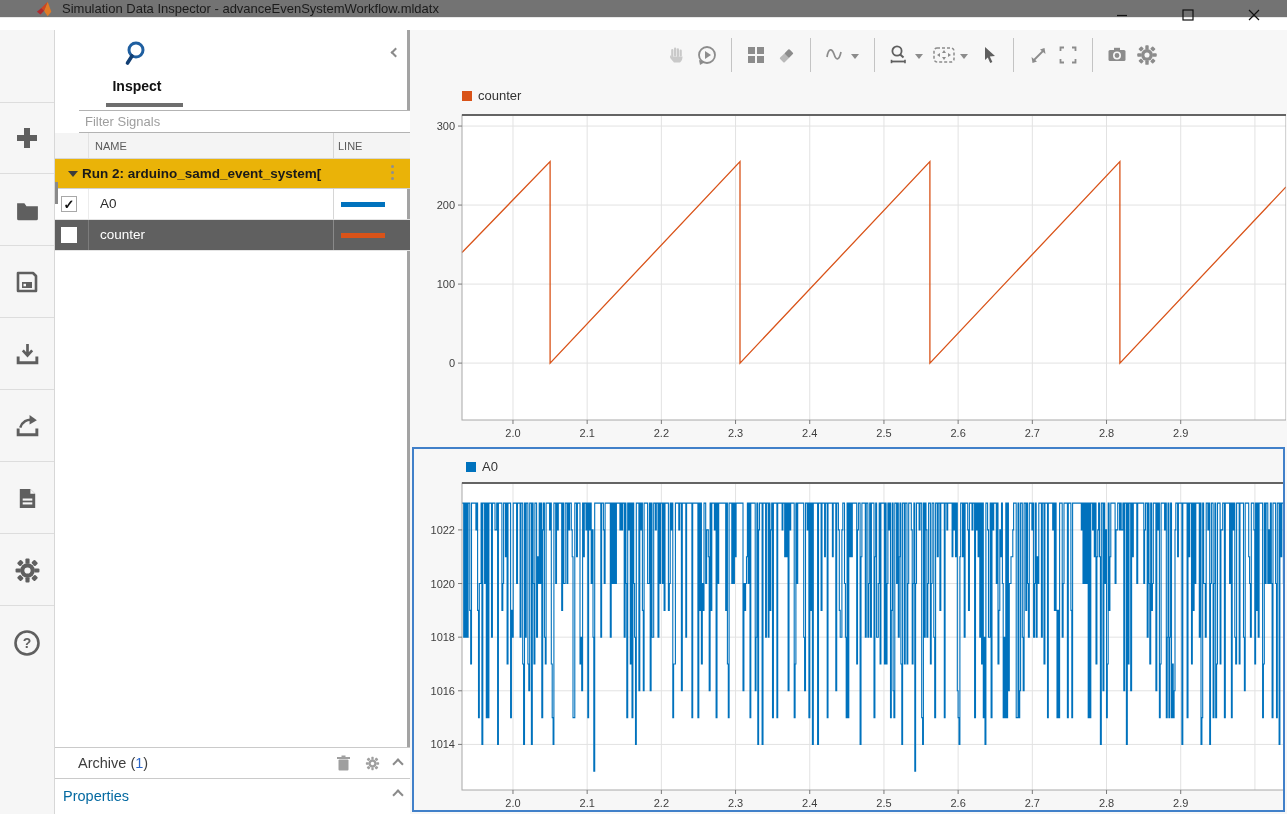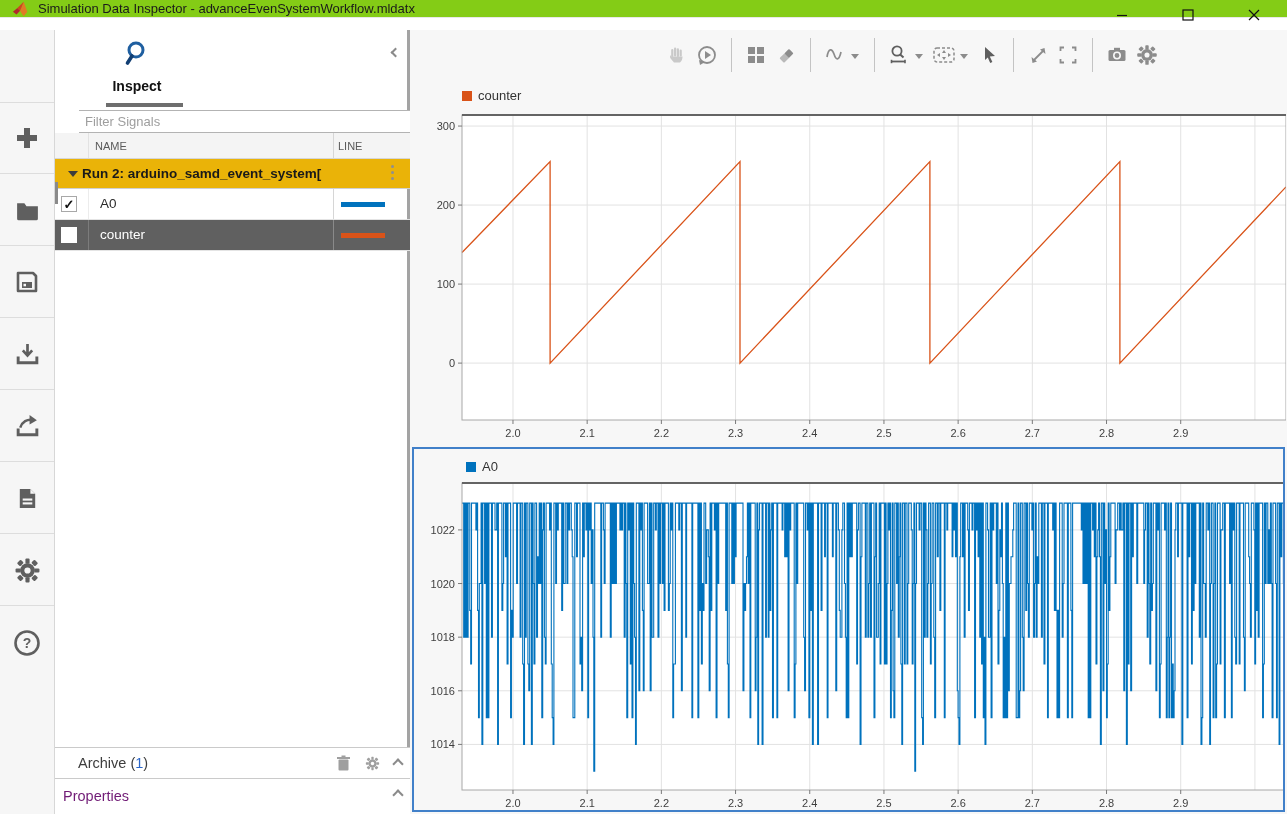--- a/index.html
+++ b/index.html
@@ -1,21 +1,21 @@
 <!DOCTYPE html>
 <html><head>
 <meta charset="utf-8">
 <style>
   html,body{margin:0;padding:0;background:#dadada;}
   *{box-sizing:border-box;}
   #win{position:relative;width:1287px;height:814px;background:#ffffff;overflow:hidden;
        font-family:"Liberation Sans",sans-serif;color:#222;}
   
-  #titlebar{position:absolute;left:0;top:0;width:1287px;height:18px;background:#84cc16;
-            border-bottom:1px solid #e8e8e8;display:flex;align-items:center;}
+  #titlebar{position:absolute;left:0;top:0;width:1287px;height:18px;background:#737373;
+            border-bottom:1px solid #e8e8e8;display:flex;align-items:center;padding-left:24px;}
   #titlebar .logo{width:18px;height:18px;margin:0 8px 0 12px;}
   #titlebar .title{font-size:13px;color:#1b1b1b;}
   .winbtns{position:absolute;right:0;top:0;height:30px;display:flex;}
   .winbtn{width:66px;height:30px;display:flex;align-items:center;justify-content:center;color:#111;}
   
   #strip{position:absolute;left:0;top:30px;width:55px;height:784px;background:#f6f6f6;
          border-right:1px solid #d7d7d7;}
   .strip-cell{position:absolute;left:0;width:54px;height:71px;display:flex;align-items:center;
               justify-content:center;border-bottom:1px solid #ddd;color:#5f5f5f;}
   .strip-top{position:absolute;left:0;top:0;width:54px;height:73px;border-bottom:1px solid #ddd;}
@@ -61,21 +61,21 @@
        font-size:13px;font-weight:bold;color:#111;}
   .sigrow.selected .cbx{border-color:#fff;}
   .sig-name{position:absolute;left:45px;top:7px;font-size:13.5px;color:#2b2b2b;}
   .swatch{position:absolute;left:286px;top:13px;width:44px;height:5px;}
   .archive{position:absolute;left:0;top:717px;width:355px;height:32px;border-top:1px solid #cacaca;
            border-bottom:1px solid #cacaca;background:#fff;}
   .archive .alabel{position:absolute;left:23px;top:7px;font-size:14.5px;color:#3d3d3d;}
   .archive .count{color:#2a66c9;}
   .arch-icons{position:absolute;right:8px;top:7px;display:flex;align-items:center;gap:14px;color:#9f9f9f;}
   .props{position:absolute;left:0;top:749px;width:355px;height:35px;background:#fff;}
-  .props .plabel{position:absolute;left:8px;top:9px;font-size:14.5px;color:#701a75;}
+  .props .plabel{position:absolute;left:8px;top:9px;font-size:14.5px;color:#0369a1;}
   .props .chev-up,.archive .chev-up{margin-top:2px;}
   
   #content{position:absolute;left:410px;top:30px;width:877px;height:784px;background:#f7f7f7;}
   #plot-toolbar{position:absolute;left:0;top:0;width:877px;height:50px;display:flex;
                 align-items:center;padding-left:252px;}
   .tbtn{display:flex;align-items:center;justify-content:center;width:30px;height:30px;color:#8c8c8c;}
   .tbtn.disabled{color:#c9c9c9;}
   .tbtn.dark{color:#5f5f5f;}
   .dd{width:0;height:0;border-left:4px solid transparent;border-right:4px solid transparent;
       border-top:5px solid #8c8c8c;margin:2px 6px 0 1px;}

